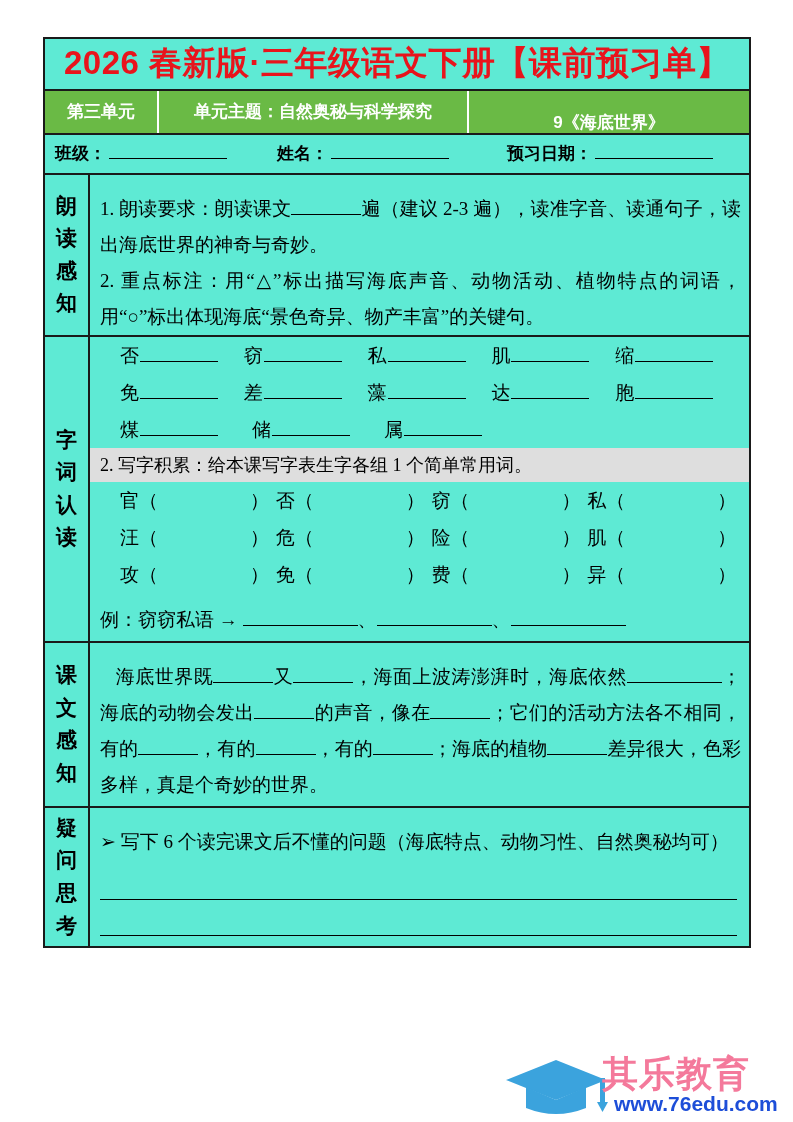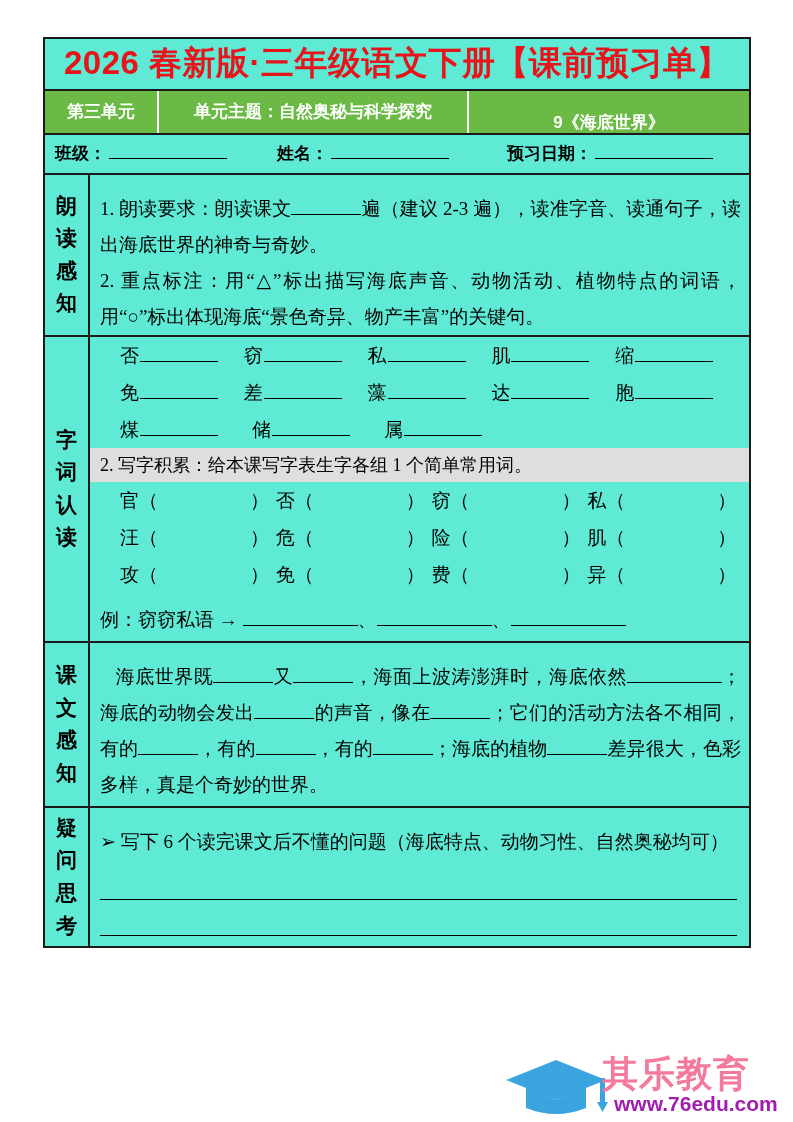--- a/index.html
+++ b/index.html
@@ -223,21 +223,21 @@
     letter-spacing: 1px;
     white-space: nowrap;
   }
   .logo-url {
     position: absolute;
     left: 116px;
     top: 40px;
     font-family: "Liberation Sans", "DejaVu Sans", sans-serif;
     font-weight: bold;
     font-size: 21px;
-    color: #a21caf;
+    color: #1d4ed8;
     white-space: nowrap;
   }
 </style>
 </head>
 <body>
 
 <div class="page">
 
   <div class="title-row">
     <div class="title-text">2026 春新版·三年级语文下册【课前预习单】</div>

